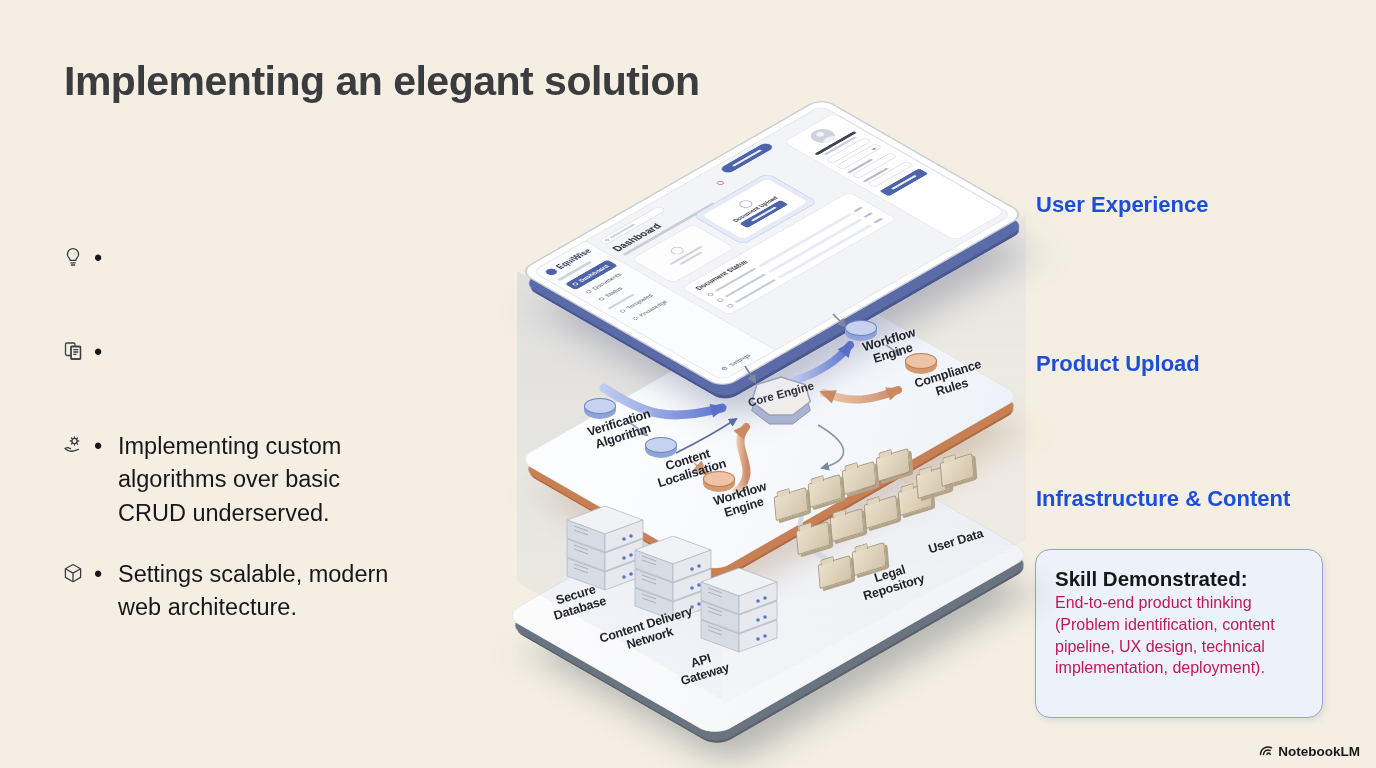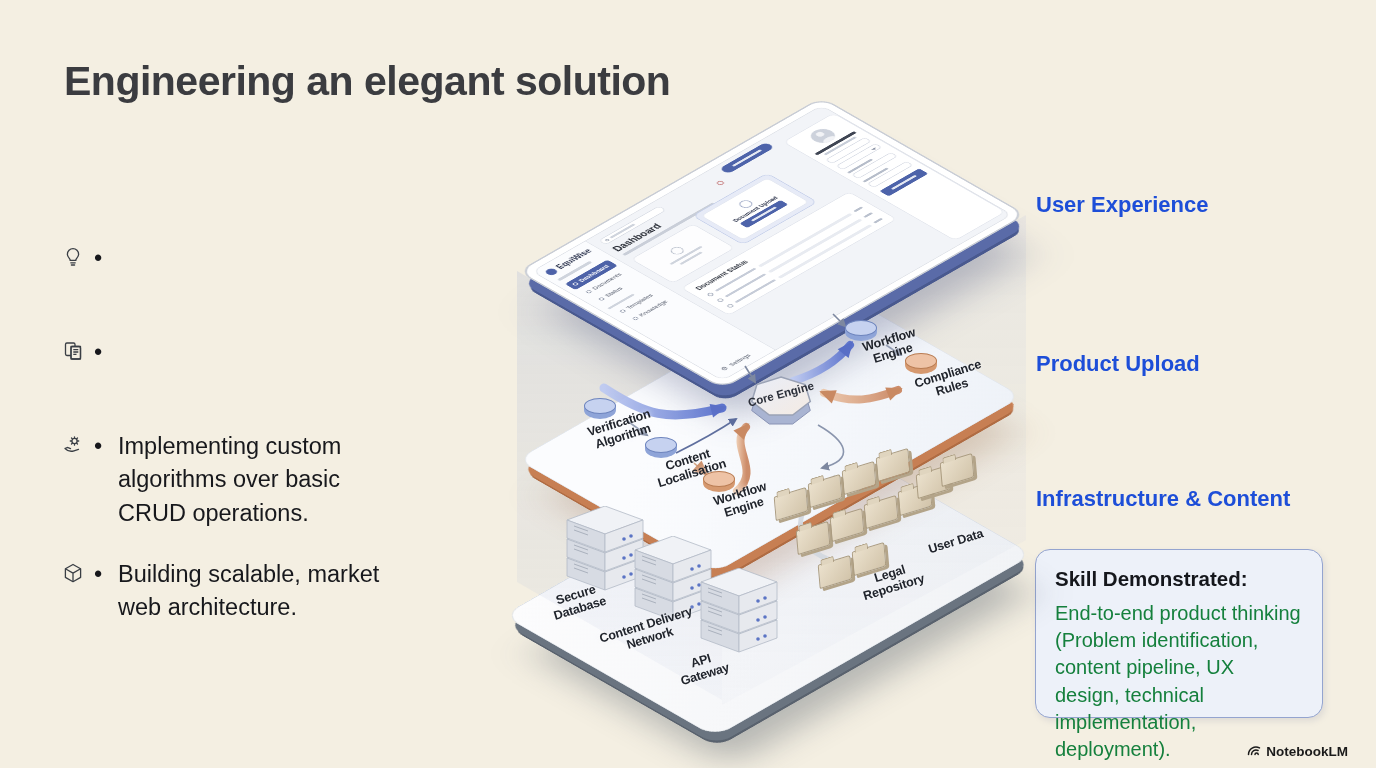--- a/index.html
+++ b/index.html
@@ -23,24 +23,24 @@
   .b3 { top:430px; } .b3 .b-text{ max-width:260px; }
   .b4 { top:558px; } .b4 .b-text{ max-width:302px; }
 
   
   .side-label { position:absolute; left:1036px; font-size:22px; font-weight:600; color:#1d4ed8; }
   .sl-top { top:192px; } .sl-mid { top:351px; } .sl-bot { top:486px; }
 
   .skill-box { position:absolute; left:1035px; top:549px; width:288px; height:169px;
     background:#edf1f9; border:1.5px solid #94a4cf; border-radius:15px;
     padding:17px 19px; box-shadow:2px 3px 6px rgba(120,130,160,.18); }
-  .skill-box h3 { font-size:20.5px; font-weight:700; color:#15171c; margin-bottom:9px; }
-  .skill-box p { font-size:20px; line-height:1.36; color:#15803d; }
-
-  .footer { position:absolute; right:28px; top:742px; display:flex; align-items:center; gap:2px; }
+  .skill-box h3 { font-size:20.5px; font-weight:700; color:#15171c; margin-bottom:1px; }
+  .skill-box p { font-size:16px; line-height:1.36; color:#be185d; }
+
+  .footer { position:absolute; right:16px; top:742px; display:flex; align-items:center; gap:2px; }
   .footer .brand { font-size:13.5px; font-weight:600; color:#1a1a1a; }
 
   
   .scene { position:absolute; inset:0; }
   .wall { position:absolute; left:0; top:0; width:1376px; height:768px; pointer-events:none; }
   .wall-a { clip-path:polygon(517px 271px,722px 389px,722px 700px,517px 582px);
     background:linear-gradient(to bottom, rgba(170,183,214,.38), rgba(200,208,228,.07)); z-index:2; }
   .wall-b { clip-path:polygon(722px 389px,1026px 215px,1026px 540px,722px 705px);
     background:linear-gradient(to bottom, rgba(186,196,223,.22), rgba(210,216,232,.05)); z-index:2; }
 
@@ -145,21 +145,21 @@
     box-shadow:3px 3px 0 #b3a489; }
   .folder::before { content:''; position:absolute; top:-5px; left:2px; width:12px; height:5px;
     background:#e0d5bf; border:1px solid #ab9c80; border-bottom:none; border-radius:2px 2px 0 0; }
 
   .arrows { position:absolute; left:0; top:0; z-index:6; pointer-events:none; }
 </style>
 </head>
 <body>
 
 <h1 class="title">
-  <span>Engineering an elegant solution</span><br>
+  <span>Implementing an elegant solution</span><br>
 </h1>
 
 <div class="bullet b1">
   <span class="b-icon">
     <svg width="22" height="22" viewBox="0 0 22 22" fill="none" stroke="currentColor" stroke-width="1.3" stroke-linecap="round">
       <path d="M11 2.6a5.6 5.6 0 0 1 5.6 5.6c0 2.3-1.3 3.4-2.1 4.4-.5.6-.7 1.1-.7 1.8H8.2c0-.7-.2-1.2-.7-1.8-.8-1-2.1-2.1-2.1-4.4A5.6 5.6 0 0 1 11 2.6Z"></path>
       <path d="M8.8 16.8h4.4M9.4 19h3.2"></path>
     </svg>
   </span>
   <span class="b-dot">•</span>
@@ -179,32 +179,32 @@
 
 <div class="bullet b3">
   <span class="b-icon">
     <svg width="22" height="22" viewBox="0 0 22 22" fill="none" stroke="currentColor" stroke-width="1.3" stroke-linecap="round">
       <circle cx="12.5" cy="7" r="2.6"></circle>
       <path d="M12.5 2.8v1.2M12.5 10v1.2M8.3 7h1.2M15.5 7h1.2M9.5 4l.9.9M14.6 9.1l.9.9M15.5 4l-.9.9M10.4 9.1l-.9.9"></path>
       <path d="M3 14.5c2.5 2.6 5.8 3.3 9 2.3l4.5-1.5M3 14.5l2.5-1 3 1.2"></path>
     </svg>
   </span>
   <span class="b-dot">•</span>
-  <span class="b-text">Implementing custom algorithms over basic CRUD operations.</span>
+  <span class="b-text">Implementing custom algorithms over basic CRUD underserved.</span>
 </div>
 
 <div class="bullet b4">
   <span class="b-icon">
     <svg width="22" height="22" viewBox="0 0 22 22" fill="none" stroke="currentColor" stroke-width="1.3" stroke-linejoin="round">
       <path d="M11 2.5 18.6 6.8v8.6L11 19.7 3.4 15.4V6.8Z"></path>
       <path d="M3.4 6.8 11 11.1l7.6-4.3M11 11.1v8.6"></path>
     </svg>
   </span>
   <span class="b-dot">•</span>
-  <span class="b-text">Building scalable, market web architecture.</span>
+  <span class="b-text">Settings scalable, modern web architecture.</span>
 </div>
 
 <div class="side-label sl-top">User Experience</div>
 <div class="side-label sl-mid">Product Upload</div>
 <div class="side-label sl-bot">Infrastructure &amp; Content</div>
 
 <div class="skill-box">
   <h3>Skill Demonstrated:</h3>
   <p>End-to-end product thinking (Problem identification, content pipeline, UX design, technical implementation, deployment).</p>
 </div>

